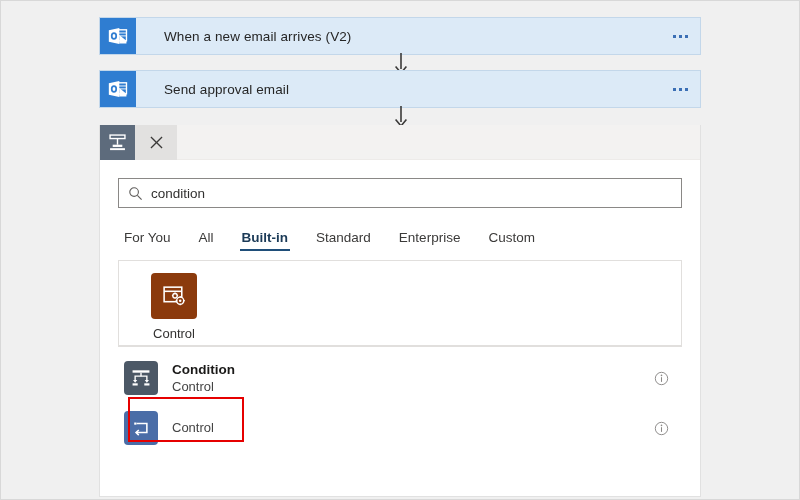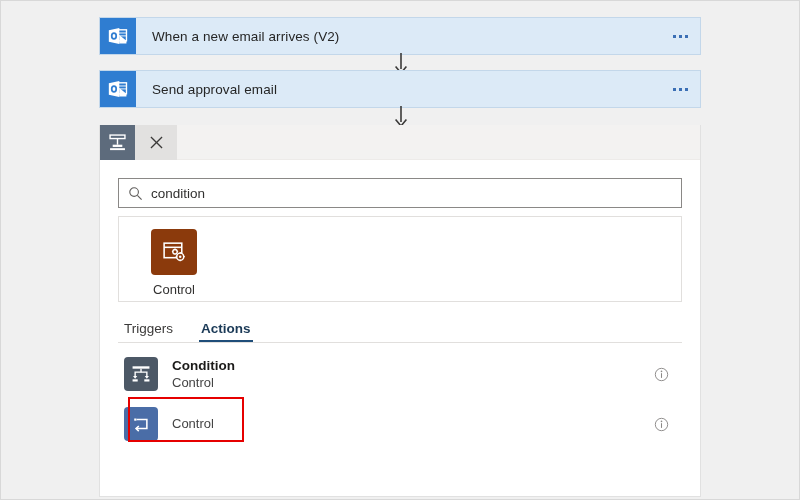--- a/index.html
+++ b/index.html
@@ -44,21 +44,21 @@
     width: 36px;
     height: 36px;
     flex: 0 0 36px;
     display: flex;
     align-items: center;
     justify-content: center;
     background: #2f7dd1;
   }
   .card-title {
     flex: 1;
-    padding-left: 16px;
+    padding-left: 28px;
     font-size: 13.5px;
     color: #262626;
     letter-spacing: .1px;
     white-space: nowrap;
     overflow: hidden;
   }
   .card-ellipsis {
     width: 40px;
     height: 36px;
     display: flex;
@@ -380,20 +380,28 @@
     <div id="search-wrap">
       <div id="search-icon-box">
         <svg width="15" height="15" viewBox="0 0 16 16" aria-hidden="true">
           <circle cx="6.5" cy="6.5" r="4.6" fill="none" stroke="#605e5c" stroke-width="1.2"></circle>
           <line x1="10" y1="10" x2="14.5" y2="14.5" stroke="#605e5c" stroke-width="1.2"></line>
         </svg>
       </div>
       <input id="search-input" type="text" value="condition" style="">
     </div>
 
+    <div id="cat-tabs">
+      <div class="cat-tab">For You</div>
+      <div class="cat-tab">All</div>
+      <div class="cat-tab selected">Built-in</div>
+      <div class="cat-tab">Standard</div>
+      <div class="cat-tab">Enterprise</div>
+      <div class="cat-tab">Custom</div>
+    </div>
 
     <div id="connector-box">
       <div id="connector-tile">
         <div id="connector-tile-icon">
           <svg width="27" height="27" viewBox="0 0 26 26" aria-hidden="true">
             <rect x="3" y="4" width="17" height="14" fill="none" stroke="#ffffff" stroke-width="1.5"></rect>
             <line x1="3" y1="8" x2="20" y2="8" stroke="#ffffff" stroke-width="1.5"></line>
             <circle cx="13.5" cy="12.2" r="2.1" fill="none" stroke="#ffffff" stroke-width="1.3"></circle>
             <g stroke="#ffffff" stroke-width="1.1">
               <line x1="13.5" y1="9.2" x2="13.5" y2="10.3"></line>
@@ -408,24 +416,20 @@
               <line x1="18.5" y1="19.9" x2="18.5" y2="21.4"></line>
               <line x1="14.1" y1="17" x2="15.6" y2="17"></line>
               <line x1="21.4" y1="17" x2="22.9" y2="17"></line>
             </g>
           </svg>
         </div>
         <div id="connector-tile-label">Control</div>
       </div>
     </div>
 
-    <div id="ta-tabs">
-      <div class="ta-tab">Triggers</div>
-      <div class="ta-tab selected">Actions</div>
-    </div>
 
     <div id="op-list">
 
       <div class="op-row">
         <div class="op-icon condition">
           <svg width="22" height="22" viewBox="0 0 24 24" aria-hidden="true">
             <rect x="2.8" y="3.6" width="18.4" height="2.6" fill="#ffffff"></rect>
             <line x1="12" y1="6.2" x2="12" y2="10" stroke="#ffffff" stroke-width="1.5"></line>
             <path d="M12 10 H5.6 V14.4 M12 10 H18.4 V14.4" fill="none" stroke="#ffffff" stroke-width="1.5"></path>
             <path d="M3.3 14.2 L5.6 17.2 L7.9 14.2 Z" fill="#ffffff"></path>

